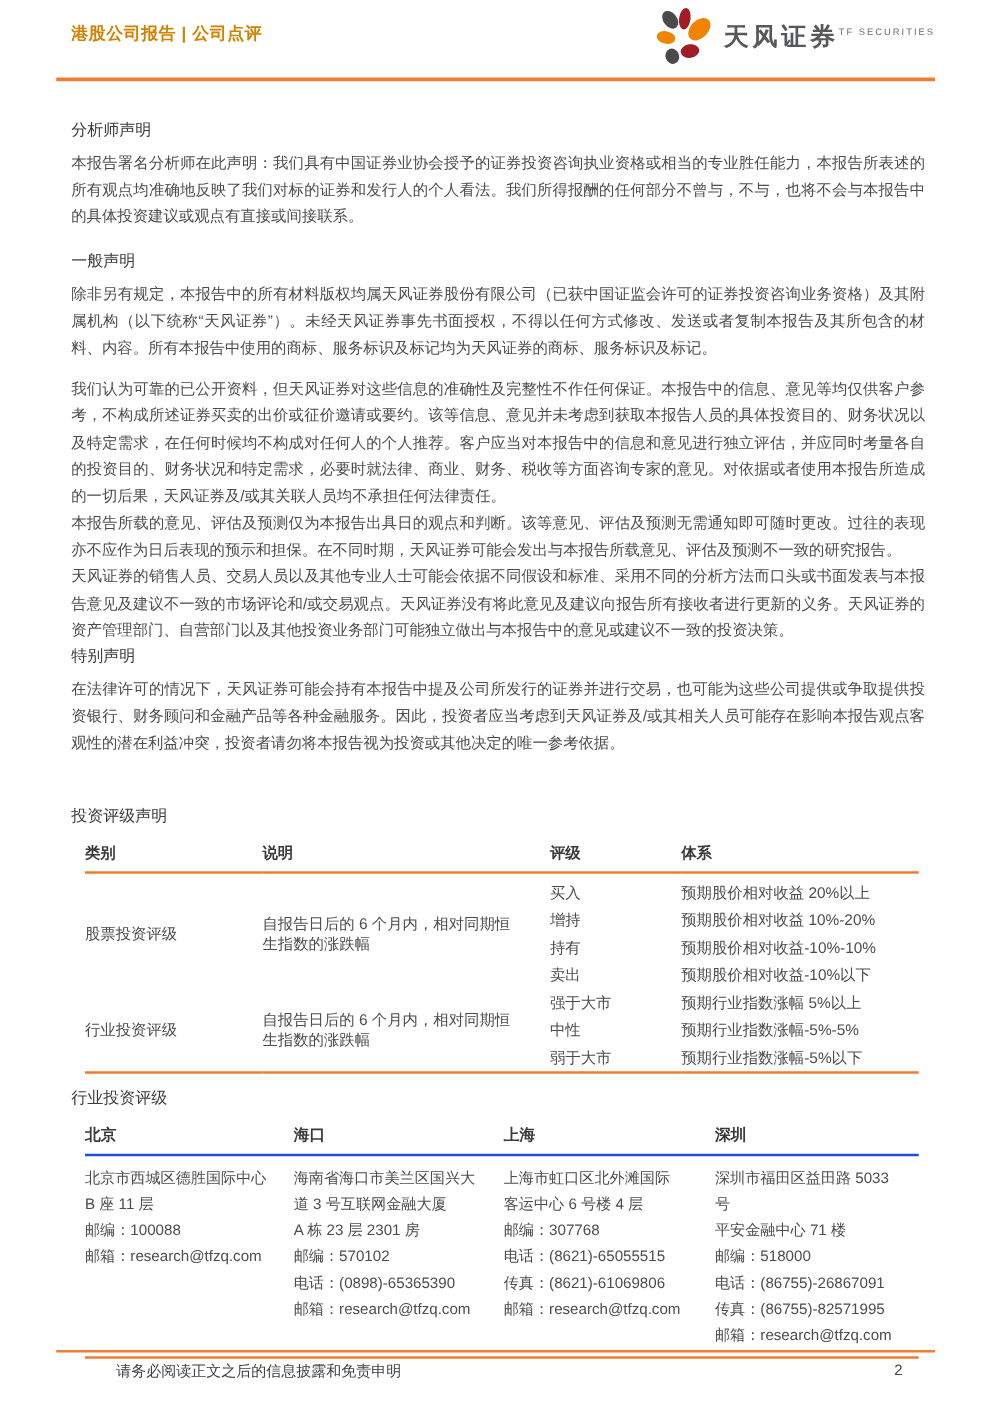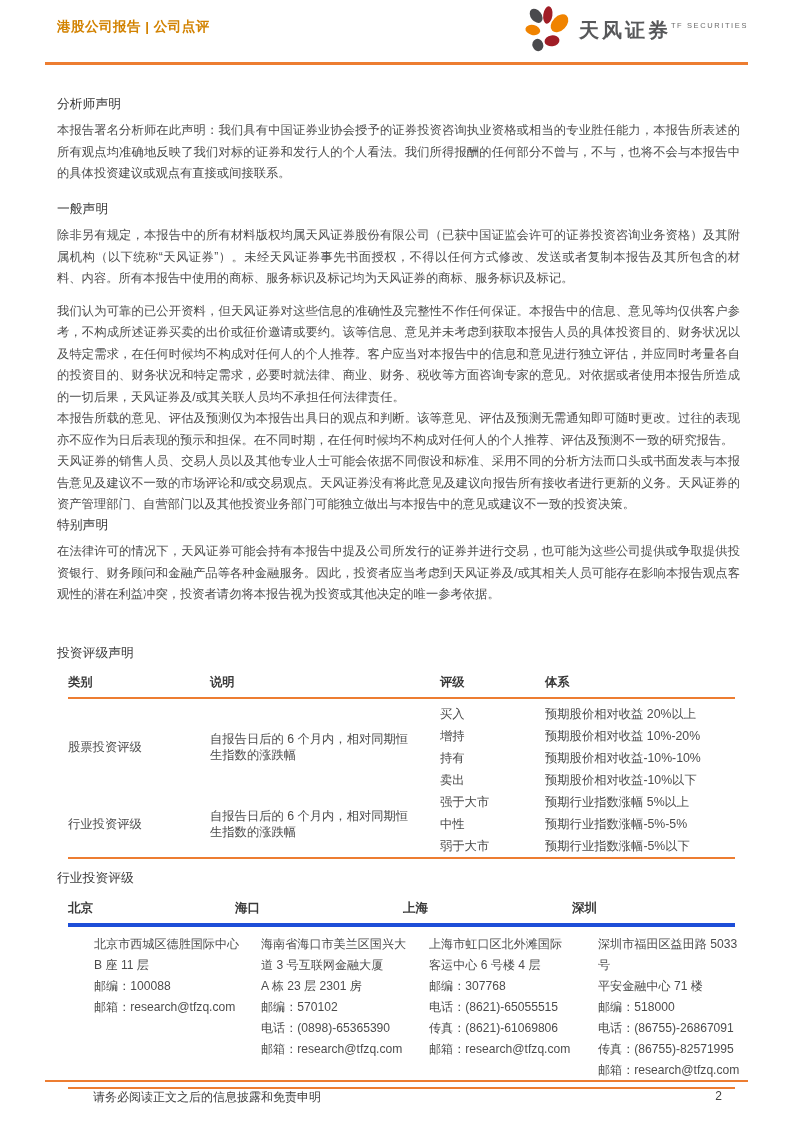--- a/index.html
+++ b/index.html
@@ -46,24 +46,24 @@
     border-bottom:2px solid #ED7D31; padding:0 0 6px 0; font-size:12.3px;margin-left:14px;
   }
   .rating-table td { padding:3px 0; vertical-align:middle; line-height:16px; }
   .rating-table tbody tr:first-child td { padding-top:7px; }
   .col-cat { width:142px; } .col-desc { width:230px; } .col-rate { width:105px; } .col-sys { width:190px; }
   .cell-desc { line-height:21px; padding-right:30px !important; }
   
   .offices { margin:13px 0 0 11px; width:667px; border-bottom:2px solid #ED7D31; padding-bottom:6px; }
   .office-head {
     display:grid; grid-template-columns:167px 168px 169px 163px;
-    border-bottom:4px solid #1d4ed8; padding-bottom:6px;
+    border-bottom:2px solid #1d4ed8; padding-bottom:6px;
   }
   .office-city { font-size:12.6px; font-weight:bold; color:#3A3A3A; }
-  .office-body { display:grid; grid-template-columns:167px 168px 169px 163px; padding-top:7px;margin-left:26px; }
+  .office-body { display:grid; grid-template-columns:167px 168px 169px 163px; padding-top:7px; }
   .office-line { font-size:12.1px; line-height:21px; color:#4c4c4c; padding-right:10px; }
   
   .footer {
     position:absolute; left:45px; right:45px; top:1080px;
     border-top:2.5px solid #ED7D31; padding-top:7px;
     display:flex; justify-content:space-between; align-items:flex-start;
     font-size:12px; color:#404040;
   }
   .footer-notice { margin-left:48px; }
   .footer-page { margin-right:26px; }
@@ -95,21 +95,21 @@
 
   <div class="section" id="sec-analyst">
     <div class="sec-heading">分析师声明</div>
     <p class="body-p">本报告署名分析师在此声明：我们具有中国证券业协会授予的证券投资咨询执业资格或相当的专业胜任能力，本报告所表述的所有观点均准确地反映了我们对标的证券和发行人的个人看法。我们所得报酬的任何部分不曾与，不与，也将不会与本报告中的具体投资建议或观点有直接或间接联系。</p>
   </div>
 
   <div class="section" id="sec-general">
     <div class="sec-heading">一般声明</div>
     <p class="body-p">除非另有规定，本报告中的所有材料版权均属天风证券股份有限公司（已获中国证监会许可的证券投资咨询业务资格）及其附属机构（以下统称“天风证券”）。未经天风证券事先书面授权，不得以任何方式修改、发送或者复制本报告及其所包含的材料、内容。所有本报告中使用的商标、服务标识及标记均为天风证券的商标、服务标识及标记。</p>
     <p class="body-p gap-top">我们认为可靠的已公开资料，但天风证券对这些信息的准确性及完整性不作任何保证。本报告中的信息、意见等均仅供客户参考，不构成所述证券买卖的出价或征价邀请或要约。该等信息、意见并未考虑到获取本报告人员的具体投资目的、财务状况以及特定需求，在任何时候均不构成对任何人的个人推荐。客户应当对本报告中的信息和意见进行独立评估，并应同时考量各自的投资目的、财务状况和特定需求，必要时就法律、商业、财务、税收等方面咨询专家的意见。对依据或者使用本报告所造成的一切后果，天风证券及/或其关联人员均不承担任何法律责任。</p>
-    <p class="body-p">本报告所载的意见、评估及预测仅为本报告出具日的观点和判断。该等意见、评估及预测无需通知即可随时更改。过往的表现亦不应作为日后表现的预示和担保。在不同时期，在任何时候均不构成对任何人的个人推荐、评估及预测不一致的研究报告。</p>
+    <p class="body-p">本报告所载的意见、评估及预测仅为本报告出具日的观点和判断。该等意见、评估及预测无需通知即可随时更改。过往的表现亦不应作为日后表现的预示和担保。在不同时期，天风证券可能会发出与本报告所载意见、评估及预测不一致的研究报告。</p>
     <p class="body-p">天风证券的销售人员、交易人员以及其他专业人士可能会依据不同假设和标准、采用不同的分析方法而口头或书面发表与本报告意见及建议不一致的市场评论和/或交易观点。天风证券没有将此意见及建议向报告所有接收者进行更新的义务。天风证券的资产管理部门、自营部门以及其他投资业务部门可能独立做出与本报告中的意见或建议不一致的投资决策。</p>
   </div>
 
   <div class="section" id="sec-special">
     <div class="sec-heading">特别声明</div>
     <p class="body-p">在法律许可的情况下，天风证券可能会持有本报告中提及公司所发行的证券并进行交易，也可能为这些公司提供或争取提供投资银行、财务顾问和金融产品等各种金融服务。因此，投资者应当考虑到天风证券及/或其相关人员可能存在影响本报告观点客观性的潜在利益冲突，投资者请勿将本报告视为投资或其他决定的唯一参考依据。</p>
   </div>
 
   <div class="section" id="sec-rating">
     <div class="sec-heading">投资评级声明</div>

